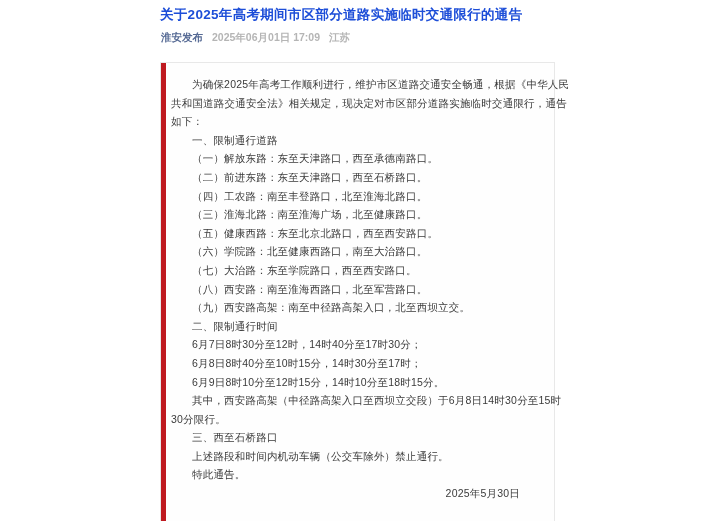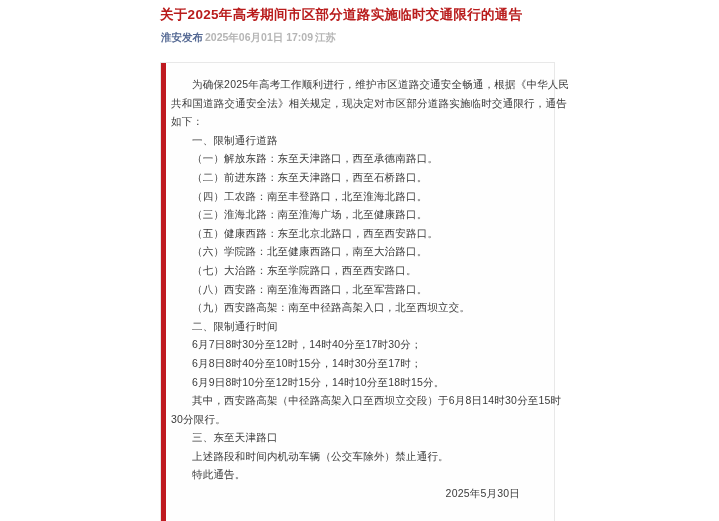--- a/index.html
+++ b/index.html
@@ -13,31 +13,31 @@
     overflow: hidden;
     background: #ffffff;
     font-family: "Liberation Sans", sans-serif;
   }
   .page-title {
     position: absolute;
     left: 160px;
     top: 6px;
     font-size: 13.5px;
     font-weight: bold;
-    color: #b91c1c;
+    color: #1d4ed8;
     letter-spacing: 0.3px;
     white-space: nowrap;
   }
   .byline {
     position: absolute;
     left: 161px;
     top: 31px;
     display: flex;
     align-items: center;
-    gap: 2px;
+    gap: 9px;
     font-size: 10.5px;
     white-space: nowrap;
   }
   .byline .source {
     color: #576b95;
     font-weight: bold;
     cursor: pointer;
   }
   .byline .meta {
     color: #b5b5b5;
@@ -108,18 +108,18 @@
     <div class="line indent">（六）学院路：北至健康西路口，南至大治路口。</div>
     <div class="line indent">（七）大治路：东至学院路口，西至西安路口。</div>
     <div class="line indent">（八）西安路：南至淮海西路口，北至军营路口。</div>
     <div class="line indent">（九）西安路高架：南至中径路高架入口，北至西坝立交。</div>
     <div class="line indent">二、限制通行时间</div>
     <div class="line indent">6月7日8时30分至12时，14时40分至17时30分；</div>
     <div class="line indent">6月8日8时40分至10时15分，14时30分至17时；</div>
     <div class="line indent">6月9日8时10分至12时15分，14时10分至18时15分。</div>
     <div class="line indent">其中，西安路高架（中径路高架入口至西坝立交段）于6月8日14时30分至15时</div>
     <div class="line">30分限行。</div>
-    <div class="line indent">三、东至天津路口</div>
+    <div class="line indent">三、西至石桥路口</div>
     <div class="line indent">上述路段和时间内机动车辆（公交车除外）禁止通行。</div>
     <div class="line indent">特此通告。</div>
     <div class="line right">2025年5月30日</div>
   </div>
 </div>
 
 </body></html>

